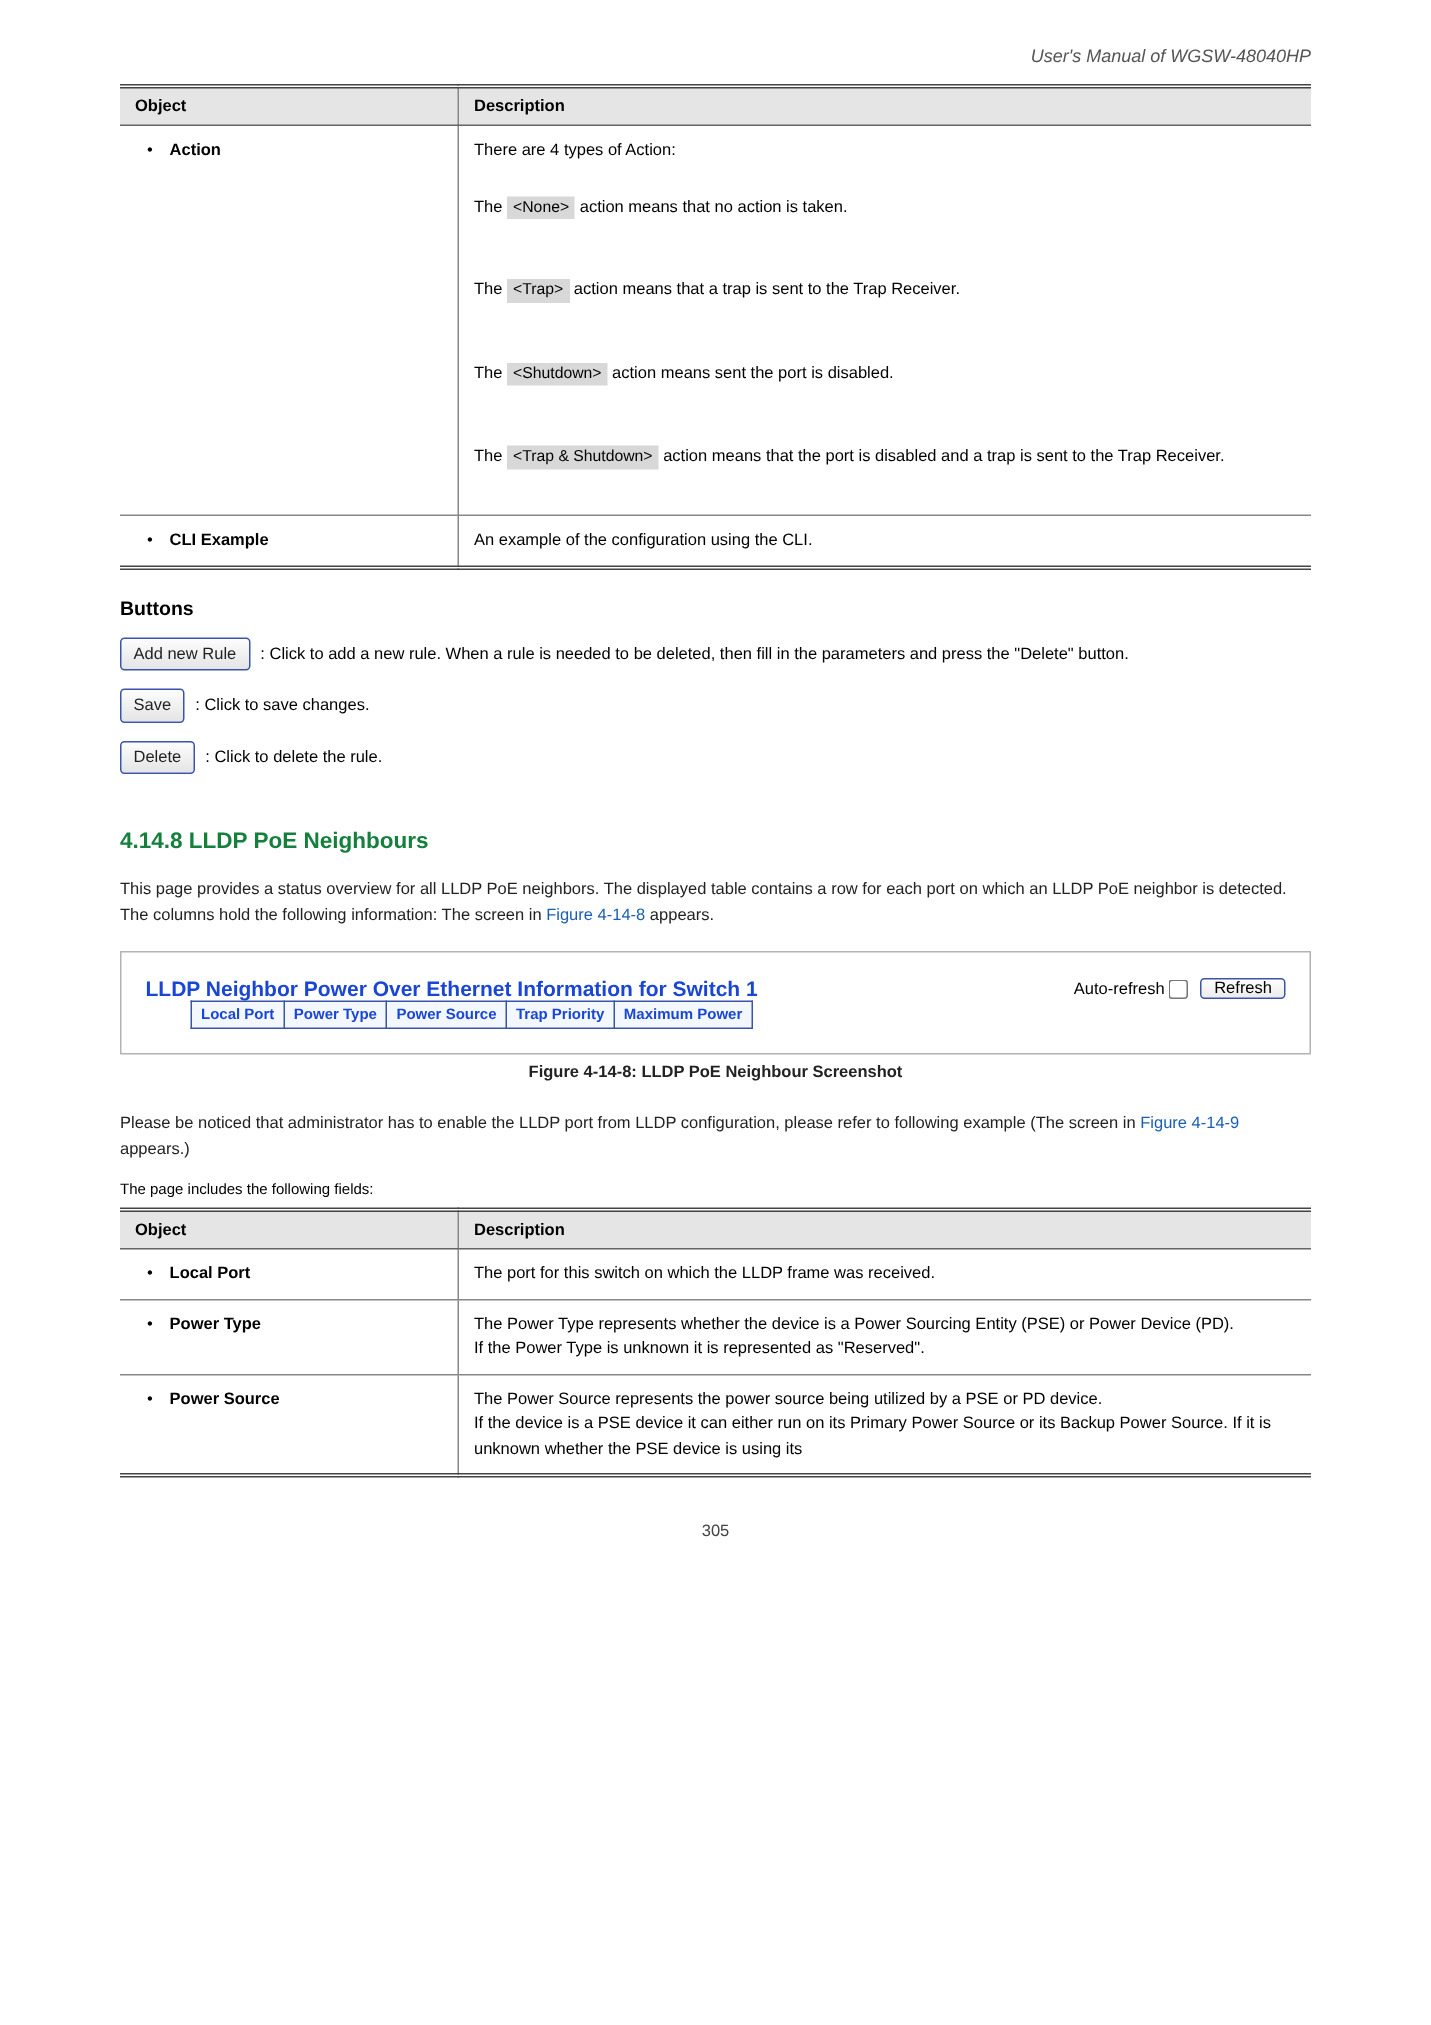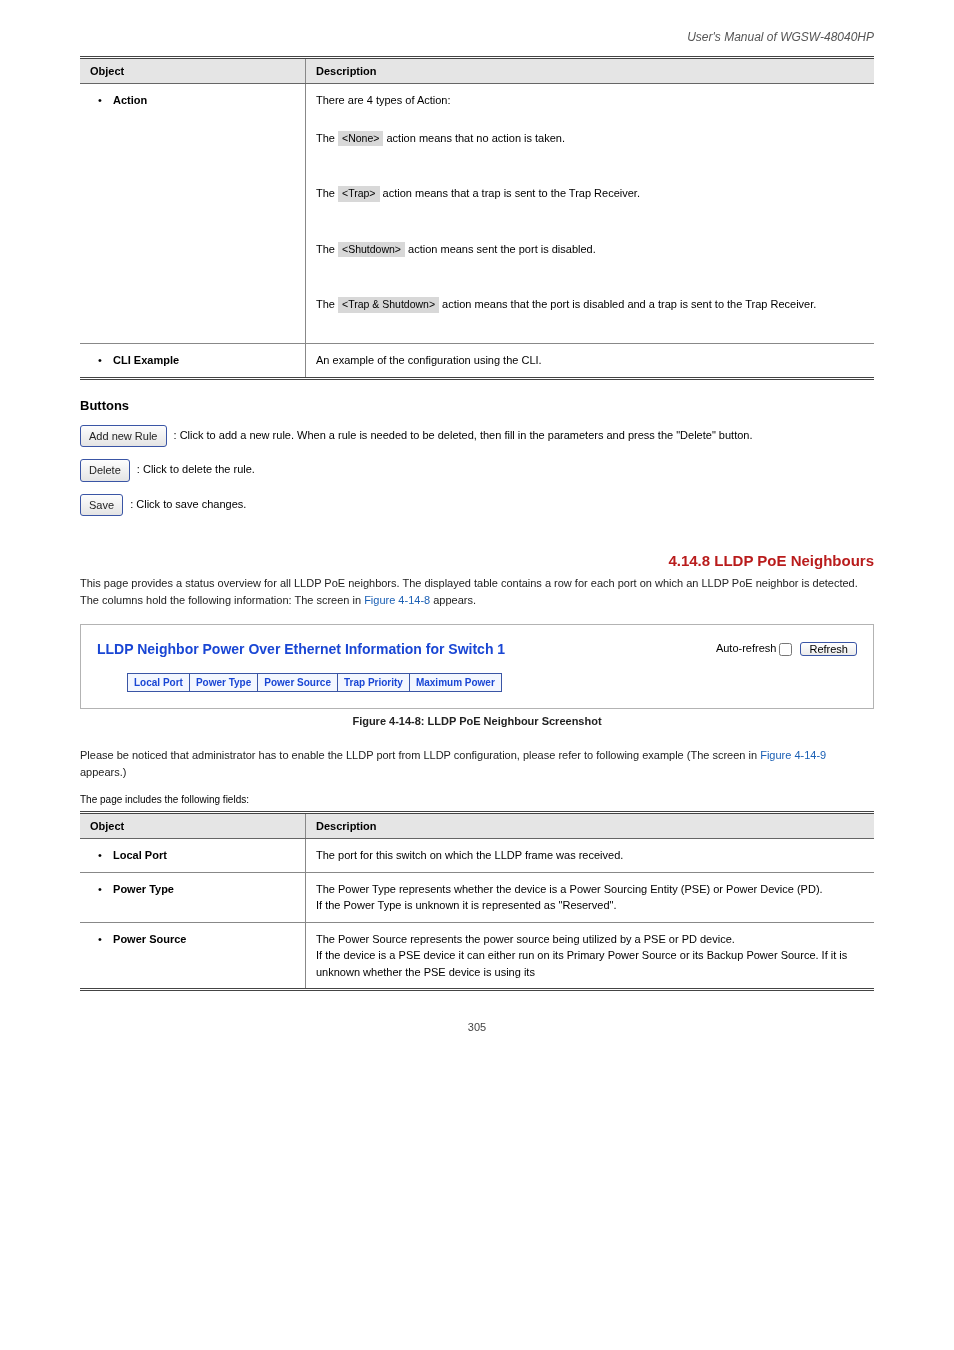--- a/index.html
+++ b/index.html
@@ -93,42 +93,41 @@
     color: #222;
     vertical-align: middle;
     margin-right: 4px;
     white-space: nowrap;
   }
 
   
   .section-heading {
     font-size: 15px;
     font-weight: bold;
-    color: #b91c1c;
-    margin: 36px 0 6px 0;
-    text-align: right;
+    color: #15803d;
+    margin: 36px 0 16px 0;
   }
   .section-body {
     font-size: 11px;
     line-height: 1.5;
     color: #222;
   }
 
   
   .inset {
     border: 1px solid #b3b3b3;
     margin: 16px 0 6px 0;
     padding: 16px;
     position: relative;
   }
   .inset-header {
     display: flex;
     justify-content: space-between;
     align-items: center;
-    margin-bottom: 16px;
+    margin-bottom: 0;
   }
   .inset-title {
     color: #1946d4;
     font-weight: bold;
     font-size: 14px;
   }
   .inset-controls {
     font-size: 11px;
     display: flex;
     align-items: center;
@@ -224,26 +223,26 @@
 </table>
 
 <div style="font-weight:bold;font-size:13px;margin:14px 0 6px 0;">Buttons</div>
 
 <div class="button-block">
   <div class="btn-row">
     <span class="faux-btn">Add new Rule</span>
     <span>: Click to add a new rule. When a rule is needed to be deleted, then fill in the parameters and press the "Delete" button.</span>
   </div>
   <div class="btn-row">
+    <span class="faux-btn">Save</span>
+    <span>: Click to save changes.</span>
+  </div>
+  <div class="btn-row">
     <span class="faux-btn">Delete</span>
     <span>: Click to delete the rule.</span>
-  </div>
-  <div class="btn-row">
-    <span class="faux-btn">Save</span>
-    <span>: Click to save changes.</span>
   </div>
 </div>
 
 <div class="section-heading">
   <span>4.14.8</span>
   <span>LLDP PoE Neighbours</span>
 </div>
 <div class="section-body">
   <span>This page provides a status overview for all LLDP PoE neighbors. The displayed table contains a row for each port on which an LLDP PoE neighbor is detected. The columns hold the following information: The screen in </span>
   <span style="color:#1a5fb4;">Figure 4-14-8</span>

